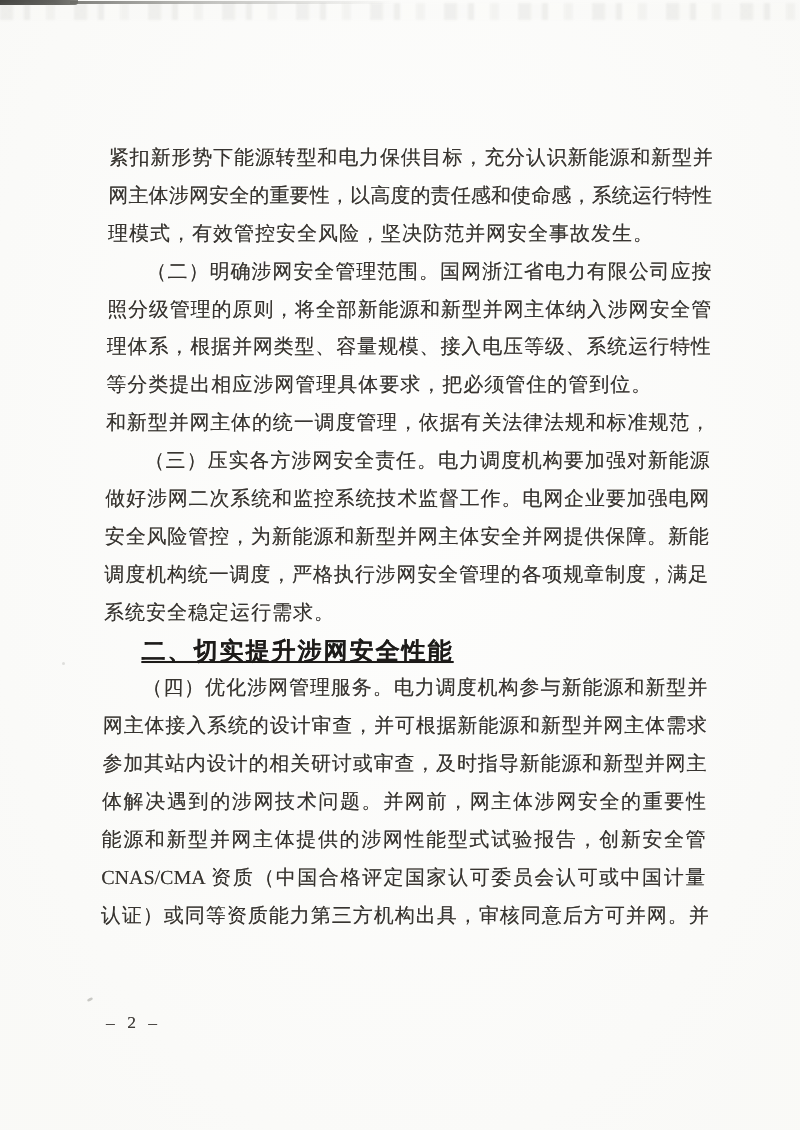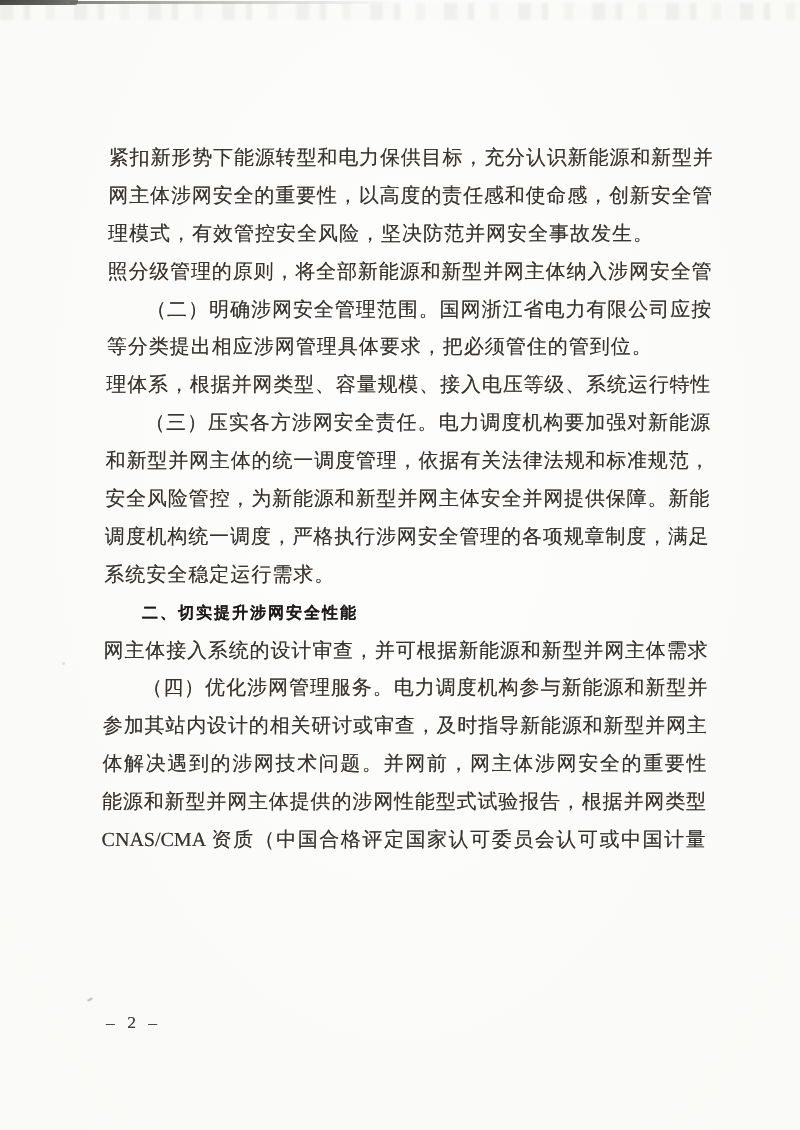--- a/index.html
+++ b/index.html
@@ -88,27 +88,28 @@
   }
   .line.end {
     text-align: right;
     text-align-last: left;
     letter-spacing: 1px;
   }
   .line.indent { text-indent: 39px; }
   .line.heading {
     font-family: "Liberation Sans", "DejaVu Sans", sans-serif;
     font-weight: 700;
-    font-size: 16px;
+    font-size: 24px;
     letter-spacing: 2px;
     color: #1d1b19;
     text-align: right;
     text-align-last: left;
     text-indent: 38px;
     text-shadow: 0 0 0.4px rgba(20,20,20,0.8);
+    text-decoration: underline;
   }
   .page-number {
     position: absolute;
     left: 106px;
     top: 1012px;
     font-family: "Liberation Serif", "DejaVu Serif", serif;
     font-size: 17.5px;
     letter-spacing: 4px;
     color: #3e3b38;
     text-shadow: 0 0 0.5px rgba(70,66,60,0.6);
@@ -120,39 +121,41 @@
 <div class="page">
 
   <div class="streak-dark"></div>
   <div class="streak-light"></div>
   <div class="noise-band"></div>
   <div class="speck-a"></div>
   <div class="speck-b"></div>
 
   <div class="text-block">
     <div class="line">紧扣新形势下能源转型和电力保供目标，充分认识新能源和新型并</div>
-    <div class="line">网主体涉网安全的重要性，以高度的责任感和使命感，创新安全管</div>
+    <div class="line">网主体涉网安全的重要性，以高度的责任感和使命感，系统运行特性</div>
     <div class="line end">理模式，有效管控安全风险，坚决防范并网安全事故发生。</div>
 
+    <div class="line indent">（二）明确涉网安全管理范围。国网浙江省电力有限公司应按</div>
     <div class="line">照分级管理的原则，将全部新能源和新型并网主体纳入涉网安全管</div>
-    <div class="line indent">（二）明确涉网安全管理范围。国网浙江省电力有限公司应按</div>
+    <div class="line">理体系，根据并网类型、容量规模、接入电压等级、系统运行特性</div>
     <div class="line end">等分类提出相应涉网管理具体要求，把必须管住的管到位。</div>
-    <div class="line">理体系，根据并网类型、容量规模、接入电压等级、系统运行特性</div>
 
+    <div class="line">和新型并网主体的统一调度管理，依据有关法律法规和标准规范，</div>
     <div class="line indent">（三）压实各方涉网安全责任。电力调度机构要加强对新能源</div>
-    <div class="line">和新型并网主体的统一调度管理，依据有关法律法规和标准规范，</div>
+    <div class="line">做好涉网二次系统和监控系统技术监督工作。电网企业要加强电网</div>
     <div class="line">安全风险管控，为新能源和新型并网主体安全并网提供保障。新能</div>
     <div class="line">调度机构统一调度，严格执行涉网安全管理的各项规章制度，满足</div>
     <div class="line end">系统安全稳定运行需求。</div>
 
     <div class="line heading">二、切实提升涉网安全性能</div>
 
+    <div class="line indent">（四）优化涉网管理服务。电力调度机构参与新能源和新型并</div>
     <div class="line">网主体接入系统的设计审查，并可根据新能源和新型并网主体需求</div>
-    <div class="line indent">（四）优化涉网管理服务。电力调度机构参与新能源和新型并</div>
     <div class="line">参加其站内设计的相关研讨或审查，及时指导新能源和新型并网主</div>
     <div class="line">体解决遇到的涉网技术问题。并网前，网主体涉网安全的重要性</div>
-    <div class="line">能源和新型并网主体提供的涉网性能型式试验报告，根据并网类型</div>
+    <div class="line">能源和新型并网主体提供的涉网性能型式试验报告，创新安全管</div>
     <div class="line">CNAS/CMA 资质（中国合格评定国家认可委员会认可或中国计量</div>
+    <div class="line end">认证）或同等资质能力第三方机构出具，审核同意后方可并网。并</div>
   </div>
 
   <div class="page-number">– 2 –</div>
 
 </div>
 
 </body></html>

